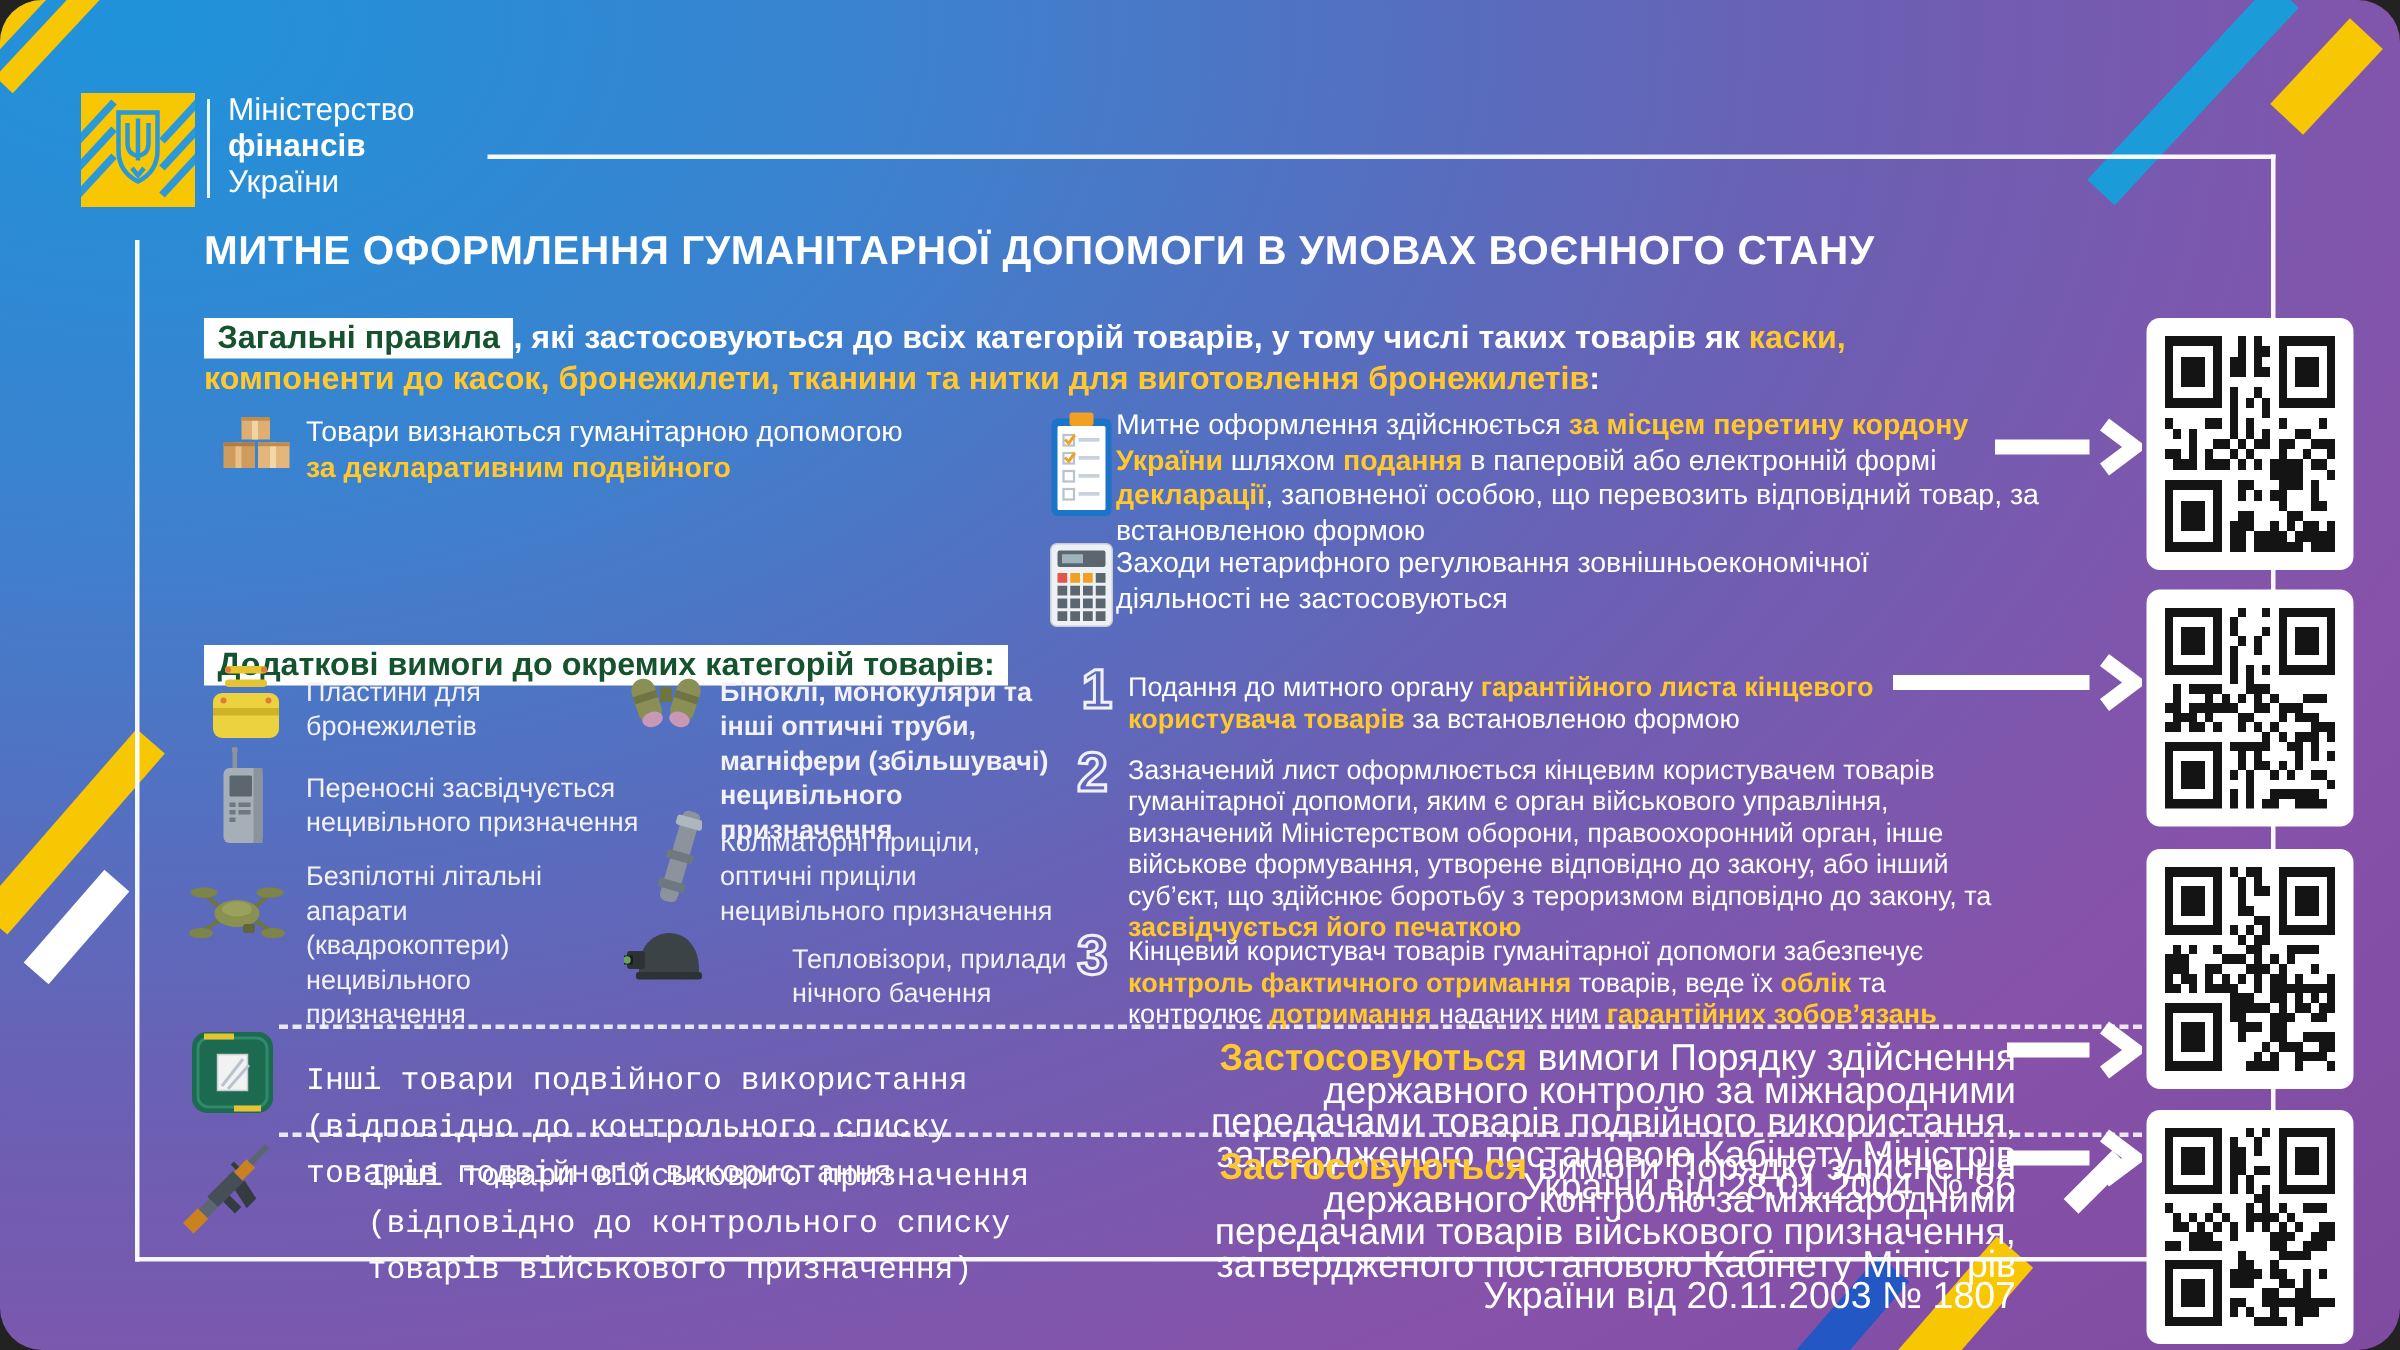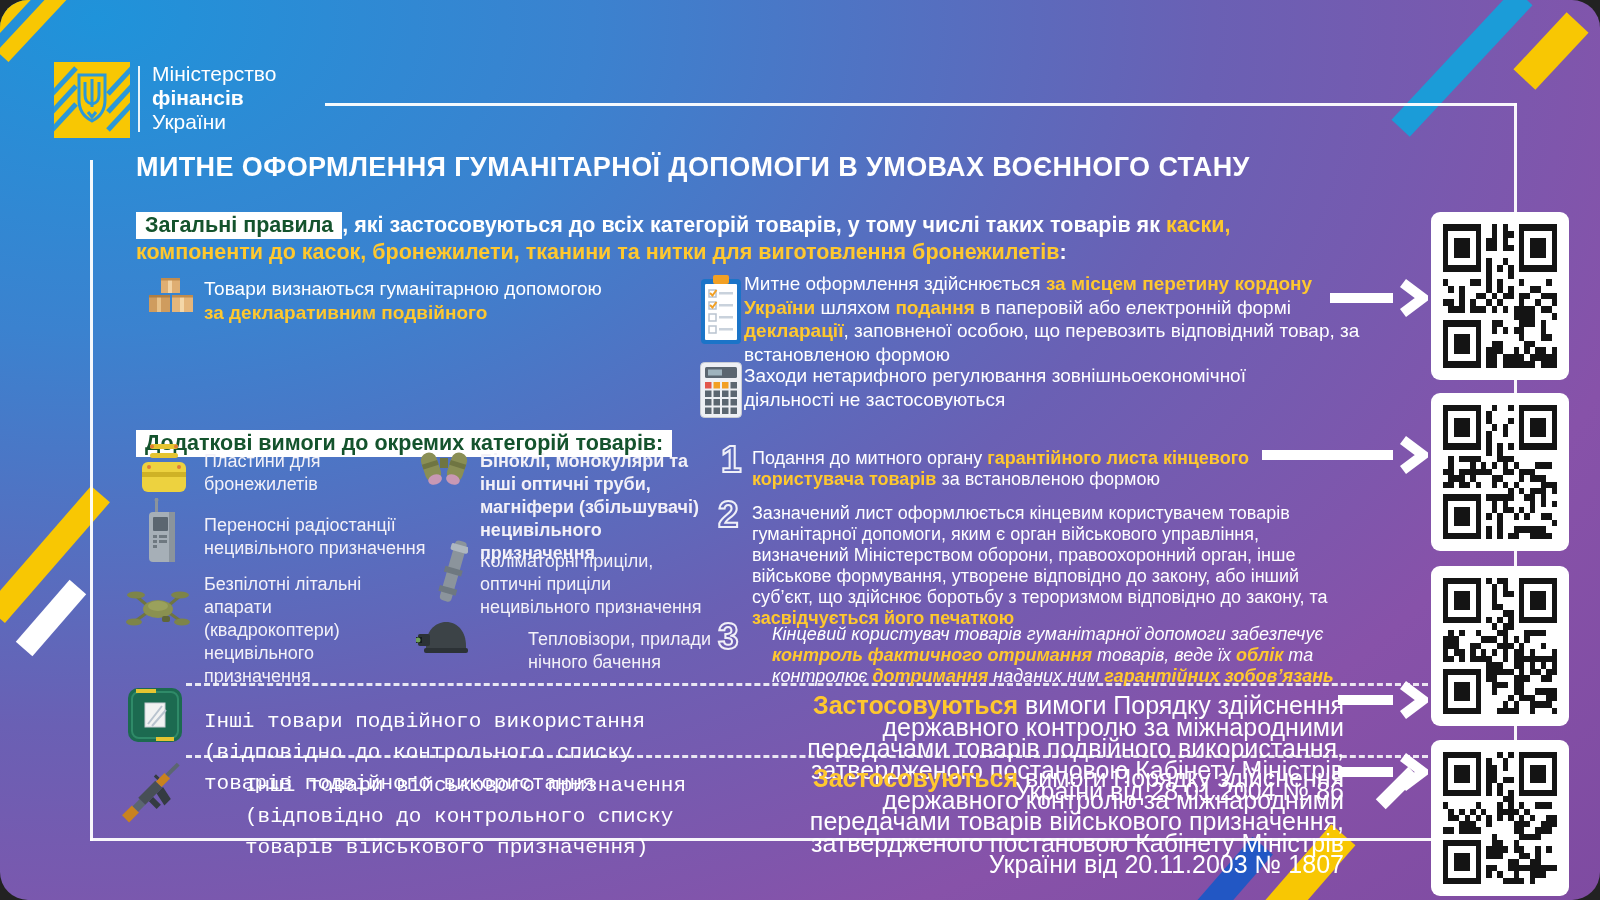--- a/index.html
+++ b/index.html
@@ -184,21 +184,21 @@
       <rect x="5" y="19" width="15" height="14" rx="1" fill="#5b6670"></rect>
       <g fill="#6e7880">
         <rect x="5" y="37" width="4" height="3"></rect>
           <rect x="5" y="42" width="4" height="3"></rect>
           <rect x="5" y="47" width="4" height="3"></rect>
         <rect x="11" y="37" width="8" height="3"></rect>
           <rect x="11" y="42" width="8" height="3"></rect>
       </g>
     </svg>
   </div>
-  <div class="cat" style="left:204px;top:514px;width:235px;">Переносні радіостанції нецивільного призначення</div>
+  <div class="cat" style="left:204px;top:514px;width:235px;">Переносні засвідчується нецивільного призначення</div>
 
   <div class="icon" style="left:126px;top:584px;">
     <svg width="64" height="50" viewBox="0 0 64 50">
       <g stroke="#6f7542" stroke-width="3">
         <path d="M22 22 L10 12"></path>
           <path d="M42 22 L54 12"></path>
           <path d="M22 28 L8 38"></path>
           <path d="M42 28 L56 38"></path>
       </g>
       <g fill="#7d8449">
@@ -254,21 +254,21 @@
   </div>
   <div class="cat" style="left:480px;top:628px;width:200px;margin-left:48px;">Тепловізори, прилади нічного бачення</div>
 
   <div class="step-num" style="left:721px;top:441px;">1</div>
   <div class="step-txt rich" style="left:752px;top:448px;width:585px;"><span>Подання до митного органу </span><span class="y">гарантійного листа кінцевого користувача товарів</span><span> за встановленою формою</span></div>
 
   <div class="step-num" style="left:718px;top:496px;">2</div>
   <div class="step-txt rich" style="left:752px;top:503px;width:585px;"><span>Зазначений лист оформлюється кінцевим користувачем товарів гуманітарної допомоги, яким є орган військового управління, визначений Міністерством оборони, правоохоронний орган, інше військове формування, утворене відповідно до закону, або інший суб’єкт, що здійснює боротьбу з тероризмом відповідно до закону, та </span><span class="y">засвідчується його печаткою</span></div>
 
   <div class="step-num" style="left:718px;top:618px;">3</div>
-  <div class="step-txt rich" style="left:772px;top:624px;width:585px;font-style:italic;"><span>Кінцевий користувач товарів гуманітарної допомоги забезпечує </span><span class="y">контроль фактичного отримання</span><span> товарів, веде їх </span><span class="y">облік</span><span> та контролює </span><span class="y">дотримання</span><span> наданих ним </span><span class="y">гарантійних зобов’язань</span></div>
+  <div class="step-txt rich" style="left:752px;top:624px;width:585px;"><span>Кінцевий користувач товарів гуманітарної допомоги забезпечує </span><span class="y">контроль фактичного отримання</span><span> товарів, веде їх </span><span class="y">облік</span><span> та контролює </span><span class="y">дотримання</span><span> наданих ним </span><span class="y">гарантійних зобов’язань</span></div>
 
   <div class="icon" style="left:126px;top:686px;">
     <svg width="58" height="58" viewBox="0 0 58 58">
       <rect x="2" y="2" width="54" height="54" rx="10" fill="#1c6a50"></rect>
       <rect x="6" y="6" width="46" height="46" rx="7" fill="none" stroke="#2f8a68" stroke-width="2"></rect>
       <rect x="10" y="3" width="20" height="4" fill="#e5c431"></rect>
       <rect x="30" y="51" width="18" height="4" fill="#e5c431"></rect>
       <rect x="19" y="17" width="20" height="24" fill="#f2f2f2" stroke="#c9ccd4"></rect>
       <path d="M22 38 L36 20 M26 40 L40 24" stroke="#b9c3cf" stroke-width="2"></path>
     </svg>

